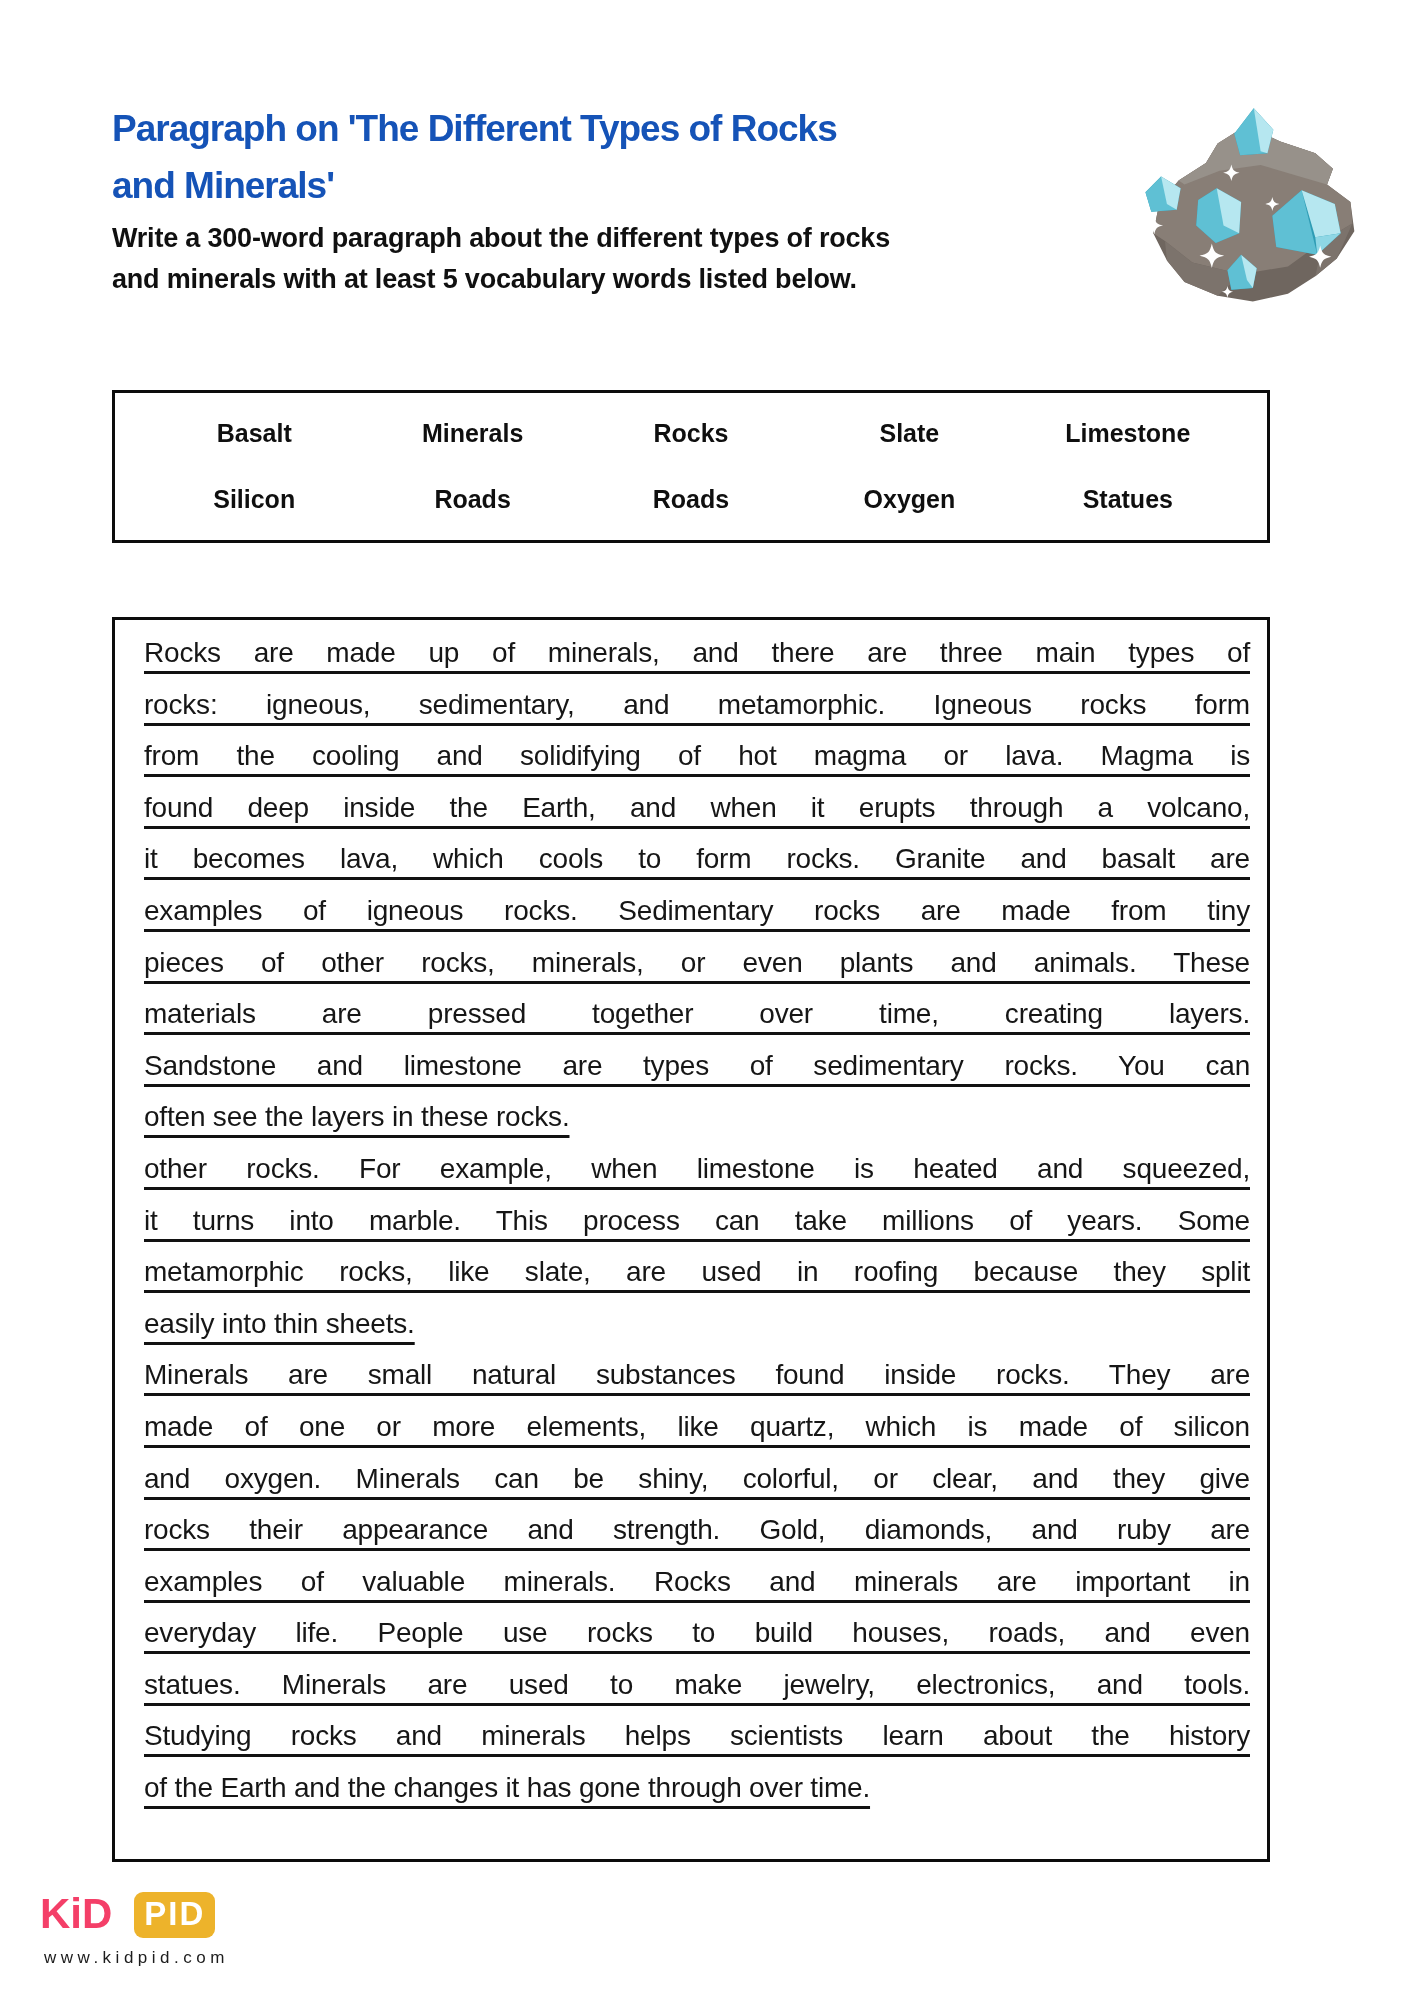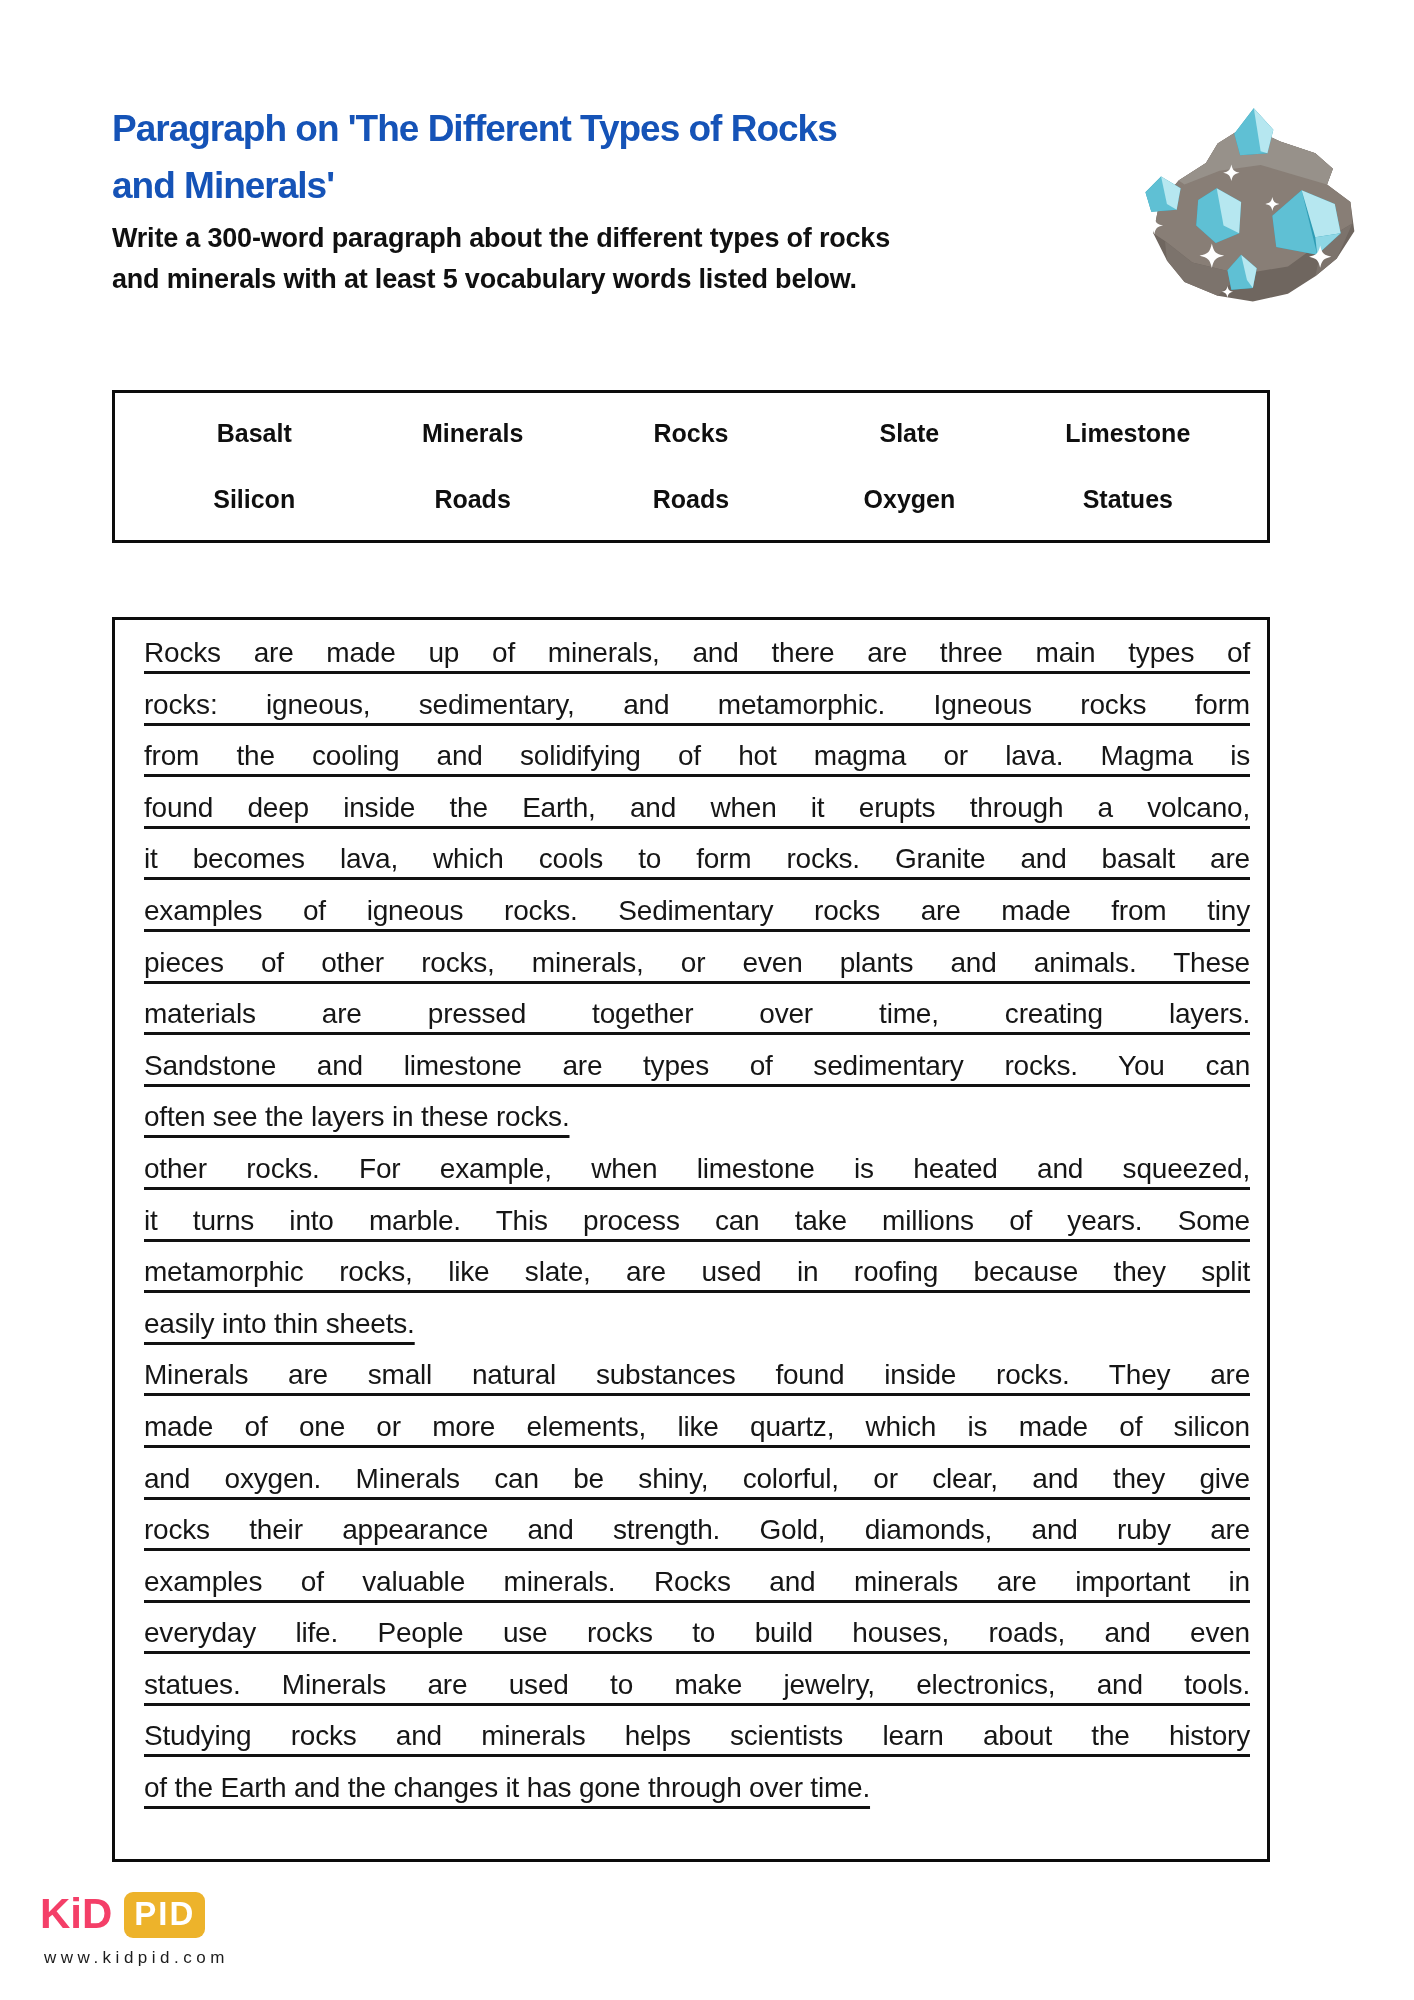--- a/index.html
+++ b/index.html
@@ -44,21 +44,21 @@
     text-decoration-color:#121212;
   }
   .essay-line.para-end { text-align-last:left; }
 
   
   .logo { position:absolute; left:40px; top:1890px; display:flex; align-items:flex-end; }
   .logo-kid {
     font-size:42px; font-weight:800; letter-spacing:0px; color:#F43F68;
   }
   .logo-pid {
-    margin-left:12px; background:#EDB32B; color:#ffffff; font-weight:800;
+    margin-left:22px; background:#EDB32B; color:#ffffff; font-weight:800;
     font-size:33px; padding:3px 10px 5px 10px; border-radius:9px; letter-spacing:2px;
   }
   .logo-url {
     position:absolute; left:44px; top:1948px; font-size:17px; letter-spacing:4.5px;
     color:#1c1c1c; font-weight:400;
   }
   .footer-note {
     position:absolute; right:42px; top:1899px; text-align:right;
     font-size:19px; line-height:28px; color:#2a2a2a; letter-spacing:0.8px;
   }

